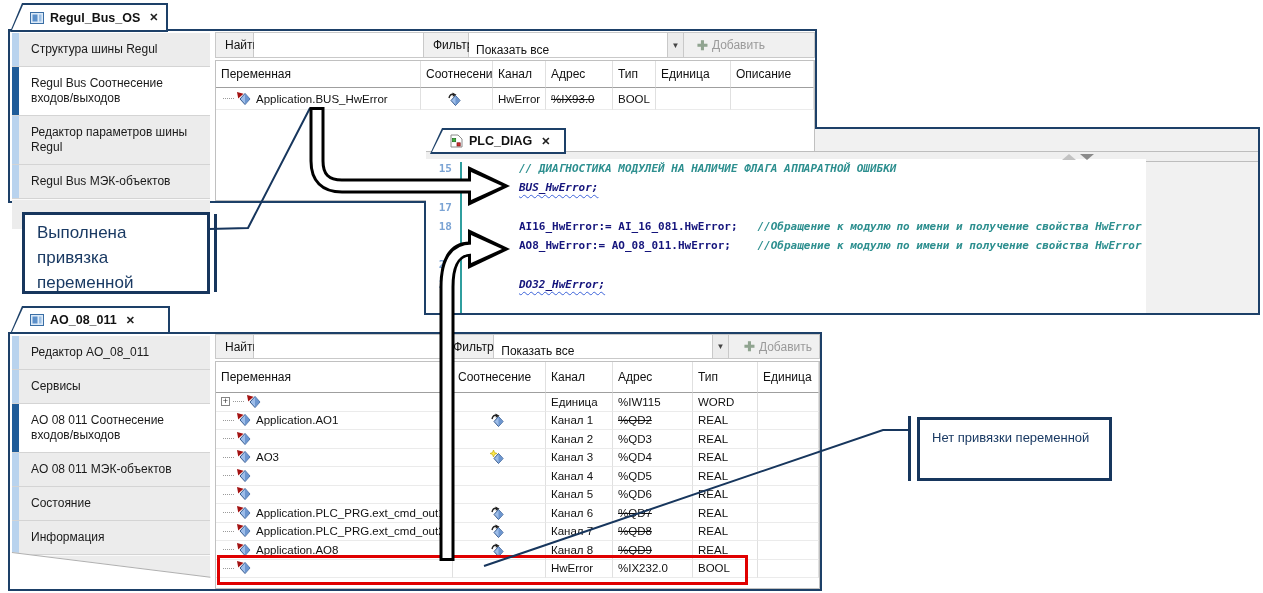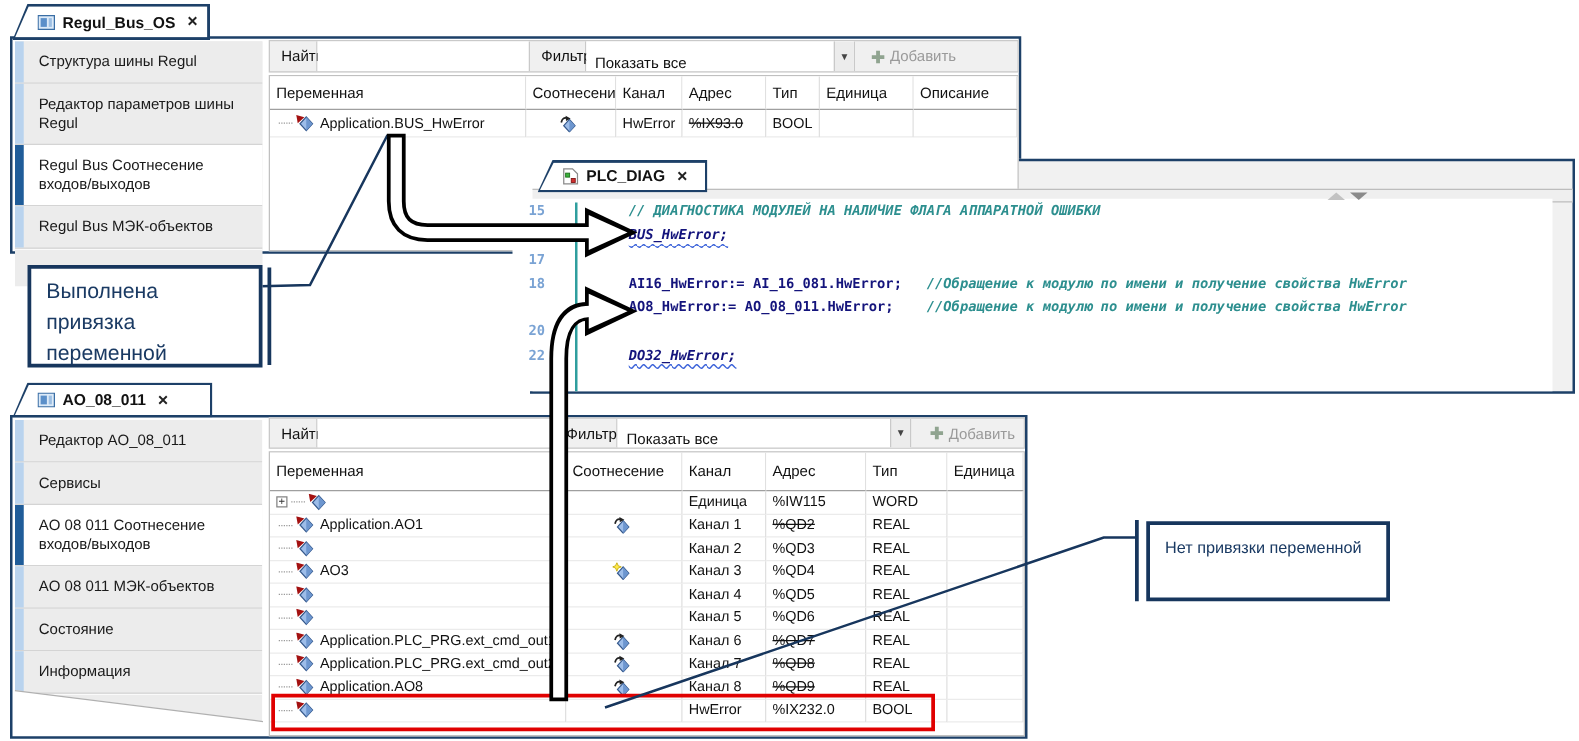--- a/index.html
+++ b/index.html
@@ -80,22 +80,22 @@
           <rect x="0.5" y="0.5" width="13" height="11" fill="#dceaf8" stroke="#3a6ea5"></rect>
           <rect x="2.5" y="2.5" width="5" height="7" fill="#5b8fc9"></rect>
           <rect x="9" y="2.5" width="2.5" height="7" fill="#9dbfe3"></rect>
         </svg>
       <span>Regul_Bus_OS</span>
       <span class="tab-close">✕</span>
     </div>
   </div>
   <div class="sidebar" id="rb-sb" style="left:12px; top:33px; width:198px; height:196px;">
       <div class="sb-item">Структура шины Regul</div>
+      <div class="sb-item sel">Regul Bus Соотнесение входов/выходов</div>
       <div class="sb-item">Редактор параметров шины Regul</div>
-      <div class="sb-item sel">Regul Bus Соотнесение входов/выходов</div>
       <div class="sb-item">Regul Bus МЭК-объектов</div>
     </div>
   <div class="toolbar" style="left:215px; top:32px; width:600px; height:26px;">
     <div class="tb-label" style="width:38px;">Найти</div>
     <div class="tb-input" style="width:170px;"></div>
     <div class="tb-label" style="width:45px;">Фильтр</div>
     <div class="tb-combo" style="width:215px;">
       <span class="val">Показать все</span>
       <span class="combo-btn">▼</span>
     </div>
@@ -384,21 +384,21 @@
           <rect x="2.5" y="4.5" width="3.2" height="3.2" fill="#3bb13b" stroke="#1c6e1c" stroke-width="0.7"></rect>
           <rect x="7" y="8.8" width="3.2" height="3.2" fill="#d03030" stroke="#7e1414" stroke-width="0.7"></rect>
         </svg>
       <span>PLC_DIAG</span>
       <span class="tab-close">✕</span>
     </div>
   </div>
   <div id="plc-strip" style="left:426px; top:151px; width:832px; height:11px;"></div>
   <span class="tri" style="left:1062px; top:154px; border-left:7px solid transparent; border-right:7px solid transparent; border-bottom:6px solid #c2c2c2; z-index:4;"></span>
   <span class="tri" style="left:1080px; top:154px; border-left:7px solid transparent; border-right:7px solid transparent; border-top:6px solid #8a8a8a; z-index:4;"></span>
-  <div id="code-area" style="left:410px; top:159px; width:832px; height:154px;">
+  <div id="code-area" style="left:426px; top:159px; width:720px; height:154px;">
       <div class="cline"><span class="lnum">15</span><span class="ltext"><span class="seg-comment">// ДИАГНОСТИКА МОДУЛЕЙ НА НАЛИЧИЕ ФЛАГА АППАРАТНОЙ ОШИБКИ</span></span></div>
       <div class="cline"><span class="lnum"></span><span class="ltext"><span class="seg-code wavy">BUS_HwError;</span></span></div>
       <div class="cline"><span class="lnum">17</span><span class="ltext"></span></div>
       <div class="cline"><span class="lnum">18</span><span class="ltext"><span class="seg-code">AI16_HwError:= AI_16_081.HwError;</span><span class="seg-comment">   //Обращение к модулю по имени и получение свойства HwError</span></span></div>
       <div class="cline"><span class="lnum"></span><span class="ltext"><span class="seg-code">AO8_HwError:= AO_08_011.HwError;</span><span class="seg-comment">    //Обращение к модулю по имени и получение свойства HwError</span></span></div>
       <div class="cline"><span class="lnum">20</span><span class="ltext"></span></div>
       <div class="cline"><span class="lnum">22</span><span class="ltext"><span class="seg-code wavy">DO32_HwError;</span></span></div>
     </div>
   <div class="gutter-line" style="left:460px; top:162px; height:151px;"></div>
 

